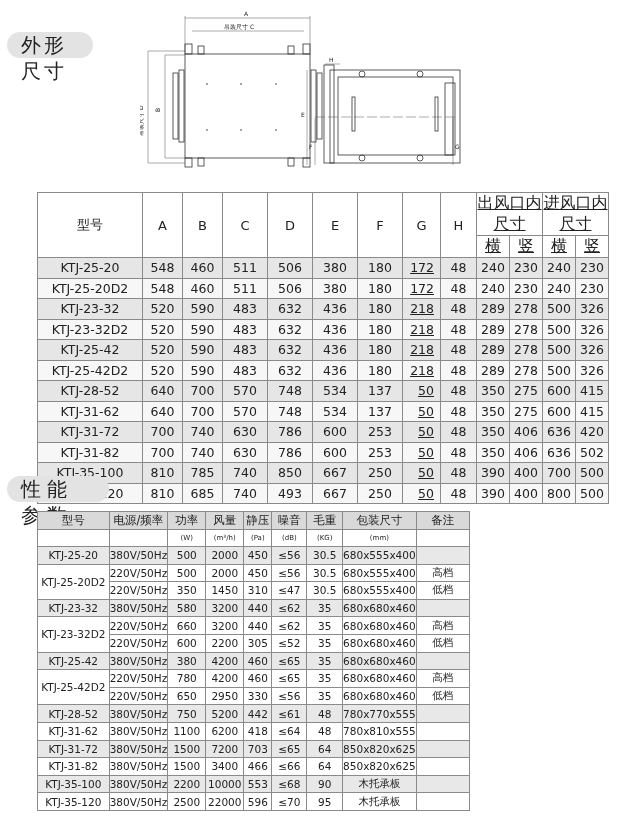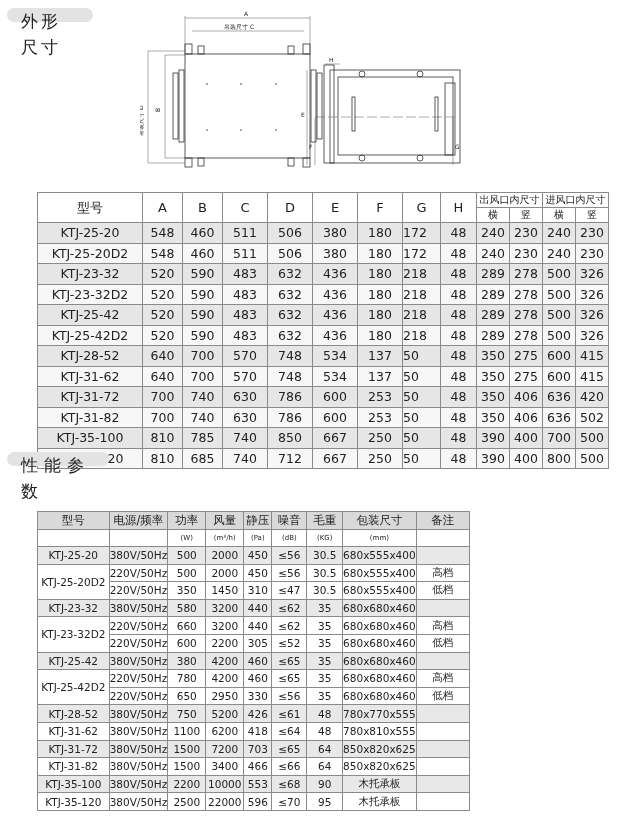--- a/index.html
+++ b/index.html
@@ -1,30 +1,30 @@
 <!DOCTYPE html>
 <html><head>
 <meta charset="utf-8">
 <style>
   * { box-sizing: border-box; margin: 0; padding: 0; }
   body { width: 620px; height: 838px; background: #ffffff; font-family: "DejaVu Sans", "Liberation Sans", sans-serif; color: #222; position: relative; overflow: hidden; }
-  .section-pill { position: absolute; left: 7px; height: 14px; padding: 0 14px; background: #e3e3e3; border-radius: 13px; font-size: 17px; line-height: 26px; color: #222; letter-spacing: 3px; }
+  .section-pill { position: absolute; left: 7px; height: 26px; padding: 0 14px; background: #e3e3e3; border-radius: 13px; font-size: 20px; line-height: 26px; color: #222; letter-spacing: 3px; margin-top: 24px; }
   #pill1 { top: 8px; width: 86px; }
   #pill2 { top: 452px; width: 102px; letter-spacing: 6px; }
   .drawing { position: absolute; }
   .unit-label { position: absolute; left: 40px; top: 175px; font-size: 15px; color: #333; margin-top: 41px; }
 
   table { border-collapse: collapse; position: absolute; }
   #dim-table { left: 37px; top: 192px; width: 572px; font-size: 12.5px; }
   #dim-table td, #dim-table th { border: 1px solid #8a8a8a; text-align: center; font-weight: normal; height: 20.5px; padding: 0; }
   #dim-table th { background: #fff; font-size: 13px; }
-  #dim-table th.small { font-size: 10px; height: 14px; }
+  #dim-table th.small { font-size: 16px; height: 14px; text-decoration: underline; }
   #dim-table tr.odd td { background: #e6e6e6; }
   #dim-table tr.even td { background: #f7f7f7; }
-  #dim-table td.num-right { text-align: left; padding-right: 6px; }
+  #dim-table td.num-right { text-align: right; padding-right: 6px; text-decoration: underline; }
 
   #perf-table { left: 37px; top: 511px; width: 433px; font-size: 10.5px; }
   #perf-table td, #perf-table th { border: 1px solid #8a8a8a; text-align: center; font-weight: normal; padding: 0; height: 17.6px; }
   #perf-table th { background: #d9d9d9; font-size: 11.5px; height: 18px; }
   #perf-table tr.units td { font-size: 7px; height: 17px; background: #fff; }
   #perf-table tr.g td { background: #e8e8e8; }
   #perf-table tr.w td { background: #ffffff; }
   .mline { stroke: #333; stroke-width: 0.8; fill: none; }
   .thin { stroke: #555; stroke-width: 0.5; fill: none; }
   .lbl { font-size: 6px; fill: #222; font-family: "DejaVu Sans", sans-serif; }
@@ -280,21 +280,21 @@
         <td>390</td>
         <td>400</td>
         <td>700</td>
         <td>500</td>
       </tr>
       <tr class="even">
         <td>KTJ-35-120</td>
         <td>810</td>
         <td>685</td>
         <td>740</td>
-        <td>712</td>
+        <td>493</td>
         <td>667</td>
         <td>250</td>
         <td class="num-right">50</td>
         <td>48</td>
         <td>390</td>
         <td>400</td>
         <td>800</td>
         <td>500</td>
       </tr>
     </tbody>
@@ -422,21 +422,21 @@
         <td>≤56</td>
         <td>35</td>
         <td>680x680x460</td>
         <td>低档</td>
       </tr>
       <tr class="g">
         <td rowspan="1">KTJ-28-52</td>
         <td>380V/50Hz</td>
         <td>750</td>
         <td>5200</td>
-        <td>426</td>
+        <td>442</td>
         <td>≤61</td>
         <td>48</td>
         <td>780x770x555</td>
         <td></td>
       </tr>
       <tr class="w">
         <td rowspan="1">KTJ-31-62</td>
         <td>380V/50Hz</td>
         <td>1100</td>
         <td>6200</td>

